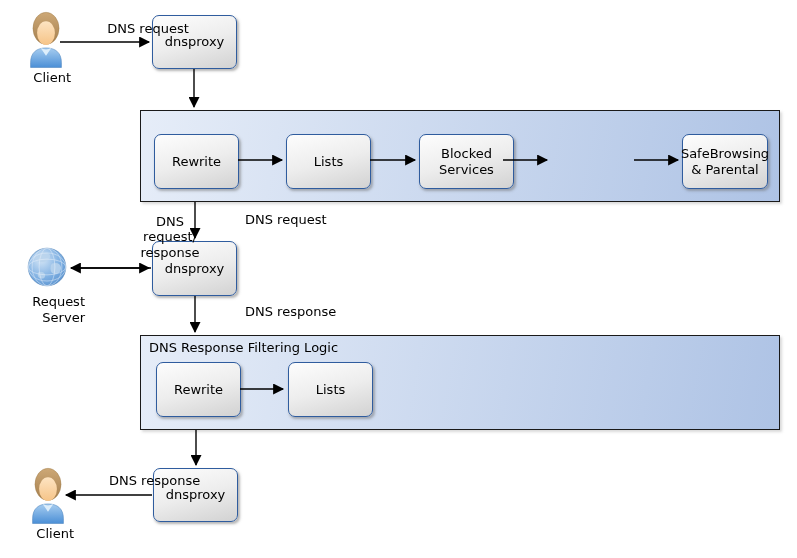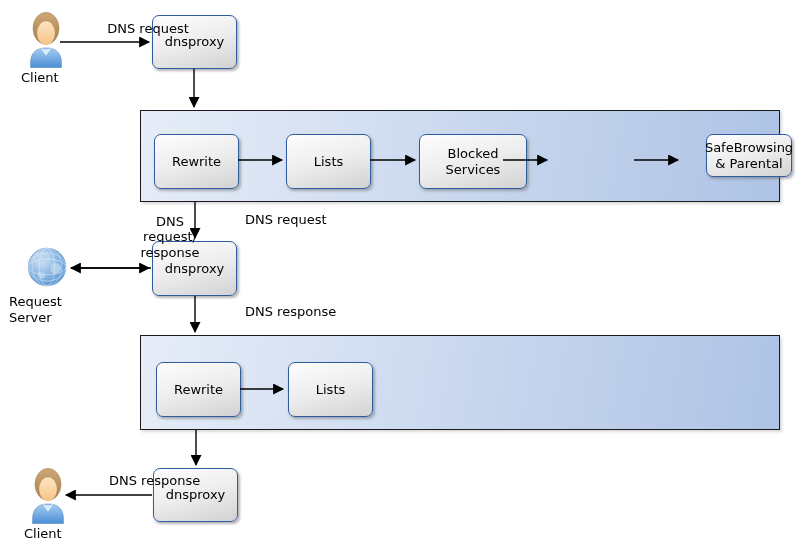--- a/index.html
+++ b/index.html
@@ -20,21 +20,21 @@
   .container-box {
     position:absolute; box-sizing:border-box;
     border:1px solid var(--container-border,#000);
     background:linear-gradient(100deg,var(--container-fill-left,#e6edf8) 0%,var(--container-fill-right,#aec3e5) 100%);
     box-shadow:1.5px 2px 2.5px rgba(150,150,150,.35);
   }
   .container-title { position:absolute; left:8px; top:4px; white-space:nowrap; }
   .edge-label { position:absolute; white-space:pre-line; line-height:1.18;margin-left:44px; }
   .center { text-align:center; }
   .actor { position:absolute; }
-  .actor-label { position:absolute; text-align:left; white-space:pre-line; line-height:1.2; }
+  .actor-label { position:absolute; text-align:right; white-space:pre-line; line-height:1.2; }
   .iconwrap { display:block; }
 </style>
 </head>
 <body>
 
 <div class="canvas">
 
   <svg width="0" height="0" style="position:absolute" aria-hidden="true">
     <defs>
       <linearGradient id="hairGrad" x1="0" y1="0" x2="0" y2="1">
@@ -97,25 +97,26 @@
   </div>
   <div class="actor-label" style="left:24px; top:526px; width:50px;">Client</div>
 
   <div class="node" style="left:152px; top:15px; width:85px; height:54px;">dnsproxy</div>
   <div class="node" style="left:152px; top:241px; width:85px; height:55px;">dnsproxy</div>
   <div class="node" style="left:153px; top:468px; width:85px; height:54px;">dnsproxy</div>
 
   <div class="container-box" style="left:140px; top:110px; width:640px; height:92px;">
     <div class="node" style="left:13px; top:23px; width:85px; height:55px;">Rewrite</div>
     <div class="node" style="left:145px; top:23px; width:85px; height:55px;">Lists</div>
-    <div class="node" style="left:278px; top:23px; width:108px; height:55px;">Blocked Services</div>
-    <div class="node" style="left:565px; top:23px; width:86px; height:43px;">SafeBrowsing &amp; Parental</div>
+    <div class="node" style="left:278px; top:23px; width:95px; height:55px;">Blocked Services</div>
+    <div class="node" style="left:541px; top:23px; width:86px; height:55px;">SafeBrowsing &amp; Parental</div>
   </div>
 
   <div class="container-box" style="left:140px; top:335px; width:640px; height:95px;">
+    <div class="container-title">DNS Response Filtering Logic</div>
     <div class="node" style="left:15px; top:26px; width:85px; height:55px;">Rewrite</div>
     <div class="node" style="left:147px; top:26px; width:85px; height:55px;">Lists</div>
   </div>
 
   <div class="edge-label center" style="left:62px; top:21px; width:84px;">DNS request</div>
   <div class="edge-label" style="left:201px; top:212px;">DNS request</div>
   <div class="edge-label center" style="left:90px; top:214px; width:72px;">DNS
 request/
 response</div>
   <div class="edge-label" style="left:201px; top:304px;">DNS response</div>

